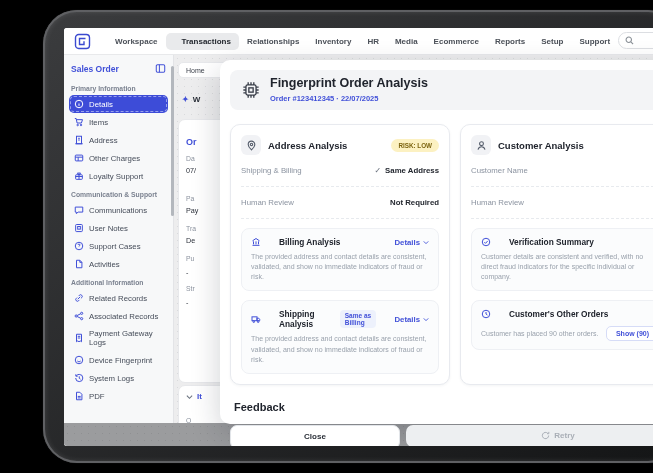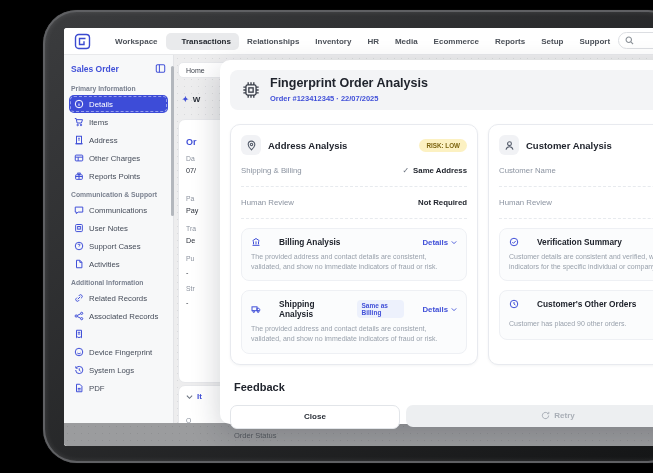--- a/index.html
+++ b/index.html
@@ -57,21 +57,21 @@
   .ostatus{position:absolute;left:170px;top:8px;font-size:7.5px;color:#55585e;}
 
   
   .modal{position:absolute;left:156px;top:32px;width:500px;height:364px;background:#fff;border-radius:10px;
     box-shadow:0 10px 30px rgba(20,24,40,.20);z-index:10;padding:10px;box-sizing:border-box;}
   .m-head{background:#f3f4f6;border-radius:8px;height:40px;display:flex;align-items:center;gap:10px;padding:0 12px;}
   .m-chip{color:#3a3f4a;flex:none;}
   .m-title{font-size:12.5px;font-weight:bold;color:#20242d;line-height:1.1;}
   .m-sub{font-size:7.5px;color:#4150d8;font-weight:600;margin-top:3px;}
   .m-grid{display:flex;gap:10px;margin-top:14px;}
-  .panel{width:248px;min-height:230px;border:1px solid #e8eaef;border-radius:10px;padding:10px;
+  .panel{width:220px;min-height:230px;border:1px solid #e8eaef;border-radius:10px;padding:10px;
     box-sizing:border-box;background:#fff;box-shadow:0 1px 3px rgba(25,30,50,.05);flex:none;}
   .p-head{display:flex;align-items:center;gap:7px;}
   .p-ico{width:20px;height:20px;background:#f1f2f5;border-radius:6px;display:flex;align-items:center;
     justify-content:center;color:#555d6b;flex:none;}
   .p-title{font-size:9.5px;font-weight:bold;color:#20242d;flex:1;}
   .badge{background:#fcf1c2;color:#7c6410;font-size:6.3px;font-weight:bold;padding:3px 7px;border-radius:9px;}
   .p-row{display:flex;justify-content:space-between;align-items:center;padding:11px 0;
     border-bottom:1px dashed #e7eaee;}
   .p-label{font-size:7.8px;color:#8b93a0;}
   .p-val{font-size:7.8px;font-weight:bold;color:#23272f;display:flex;gap:4px;align-items:center;}
@@ -169,21 +169,21 @@
           </svg>
       <span>Other Charges</span>
     </div>
     <div class="sb-item">
       <svg width="10" height="10" viewBox="0 0 12 12" fill="none" stroke="currentColor" stroke-width="1.2">
             <rect x="2" y="4.5" width="8" height="5.5" rx="0.8"></rect>
             <line x1="2" y1="6.6" x2="10" y2="6.6"></line>
             <line x1="6" y1="4.5" x2="6" y2="10"></line>
             <path d="M6 4.5C4.5 4.5 3.6 3 4.5 2.2 5.4 1.5 6 3 6 4.5c0-1.5.6-3 1.5-2.3.9.8 0 2.3-1.5 2.3z"></path>
           </svg>
-      <span>Reports Points</span>
+      <span>Loyalty Support</span>
     </div>
 
     <div class="sb-sec">Communication &amp; Support</div>
     <div class="sb-item">
       <svg width="10" height="10" viewBox="0 0 12 12" fill="none" stroke="currentColor" stroke-width="1.2">
             <path d="M1.5 2.5h9v6H5L2.8 10.3V8.5H1.5z"></path>
           </svg>
       <span>Communications</span>
     </div>
     <div class="sb-item">
@@ -227,20 +227,21 @@
             <line x1="3.8" y1="6.6" x2="8" y2="8.7"></line>
           </svg>
       <span>Associated Records</span>
     </div>
     <div class="sb-item">
       <svg width="10" height="10" viewBox="0 0 12 12" fill="none" stroke="currentColor" stroke-width="1.2">
             <path d="M3 1.5h6v9l-1.5-1-1.5 1-1.5-1-1.5 1z"></path>
             <line x1="4.5" y1="4" x2="7.5" y2="4"></line>
             <line x1="4.5" y1="6" x2="7.5" y2="6"></line>
           </svg>
+      <span>Payment Gateway Logs</span>
     </div>
     <div class="sb-item">
       <svg width="10" height="10" viewBox="0 0 12 12" fill="none" stroke="currentColor" stroke-width="1.2">
             <circle cx="6" cy="6" r="4.5"></circle>
             <path d="M4 7.2c1 1.2 3 1.2 4 0"></path>
             <line x1="4.4" y1="4.8" x2="4.4" y2="4.9"></line>
             <line x1="7.6" y1="4.8" x2="7.6" y2="4.9"></line>
           </svg>
       <span>Device Fingerprint</span>
     </div>

